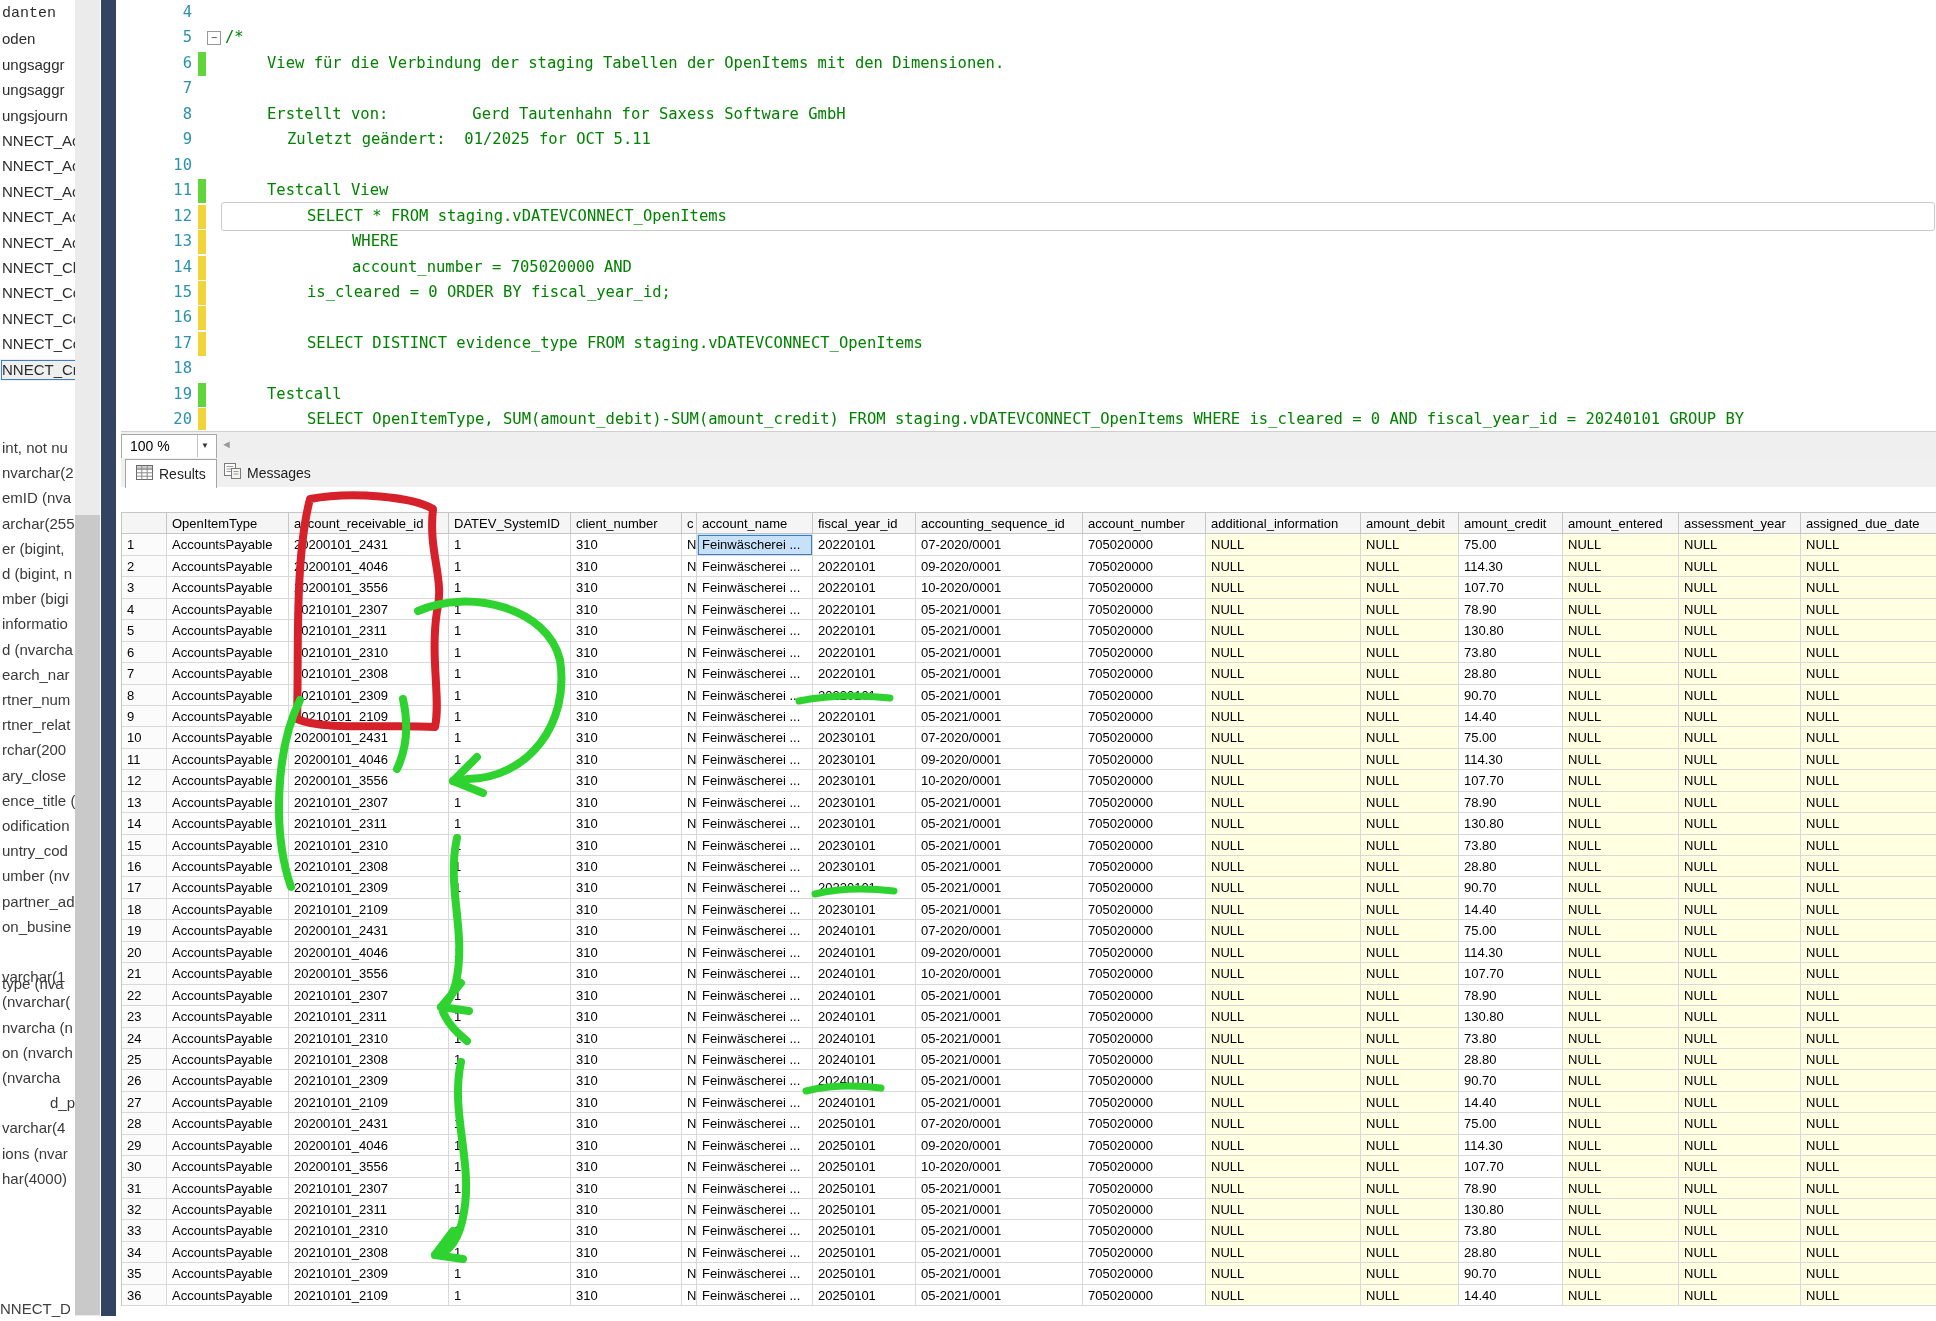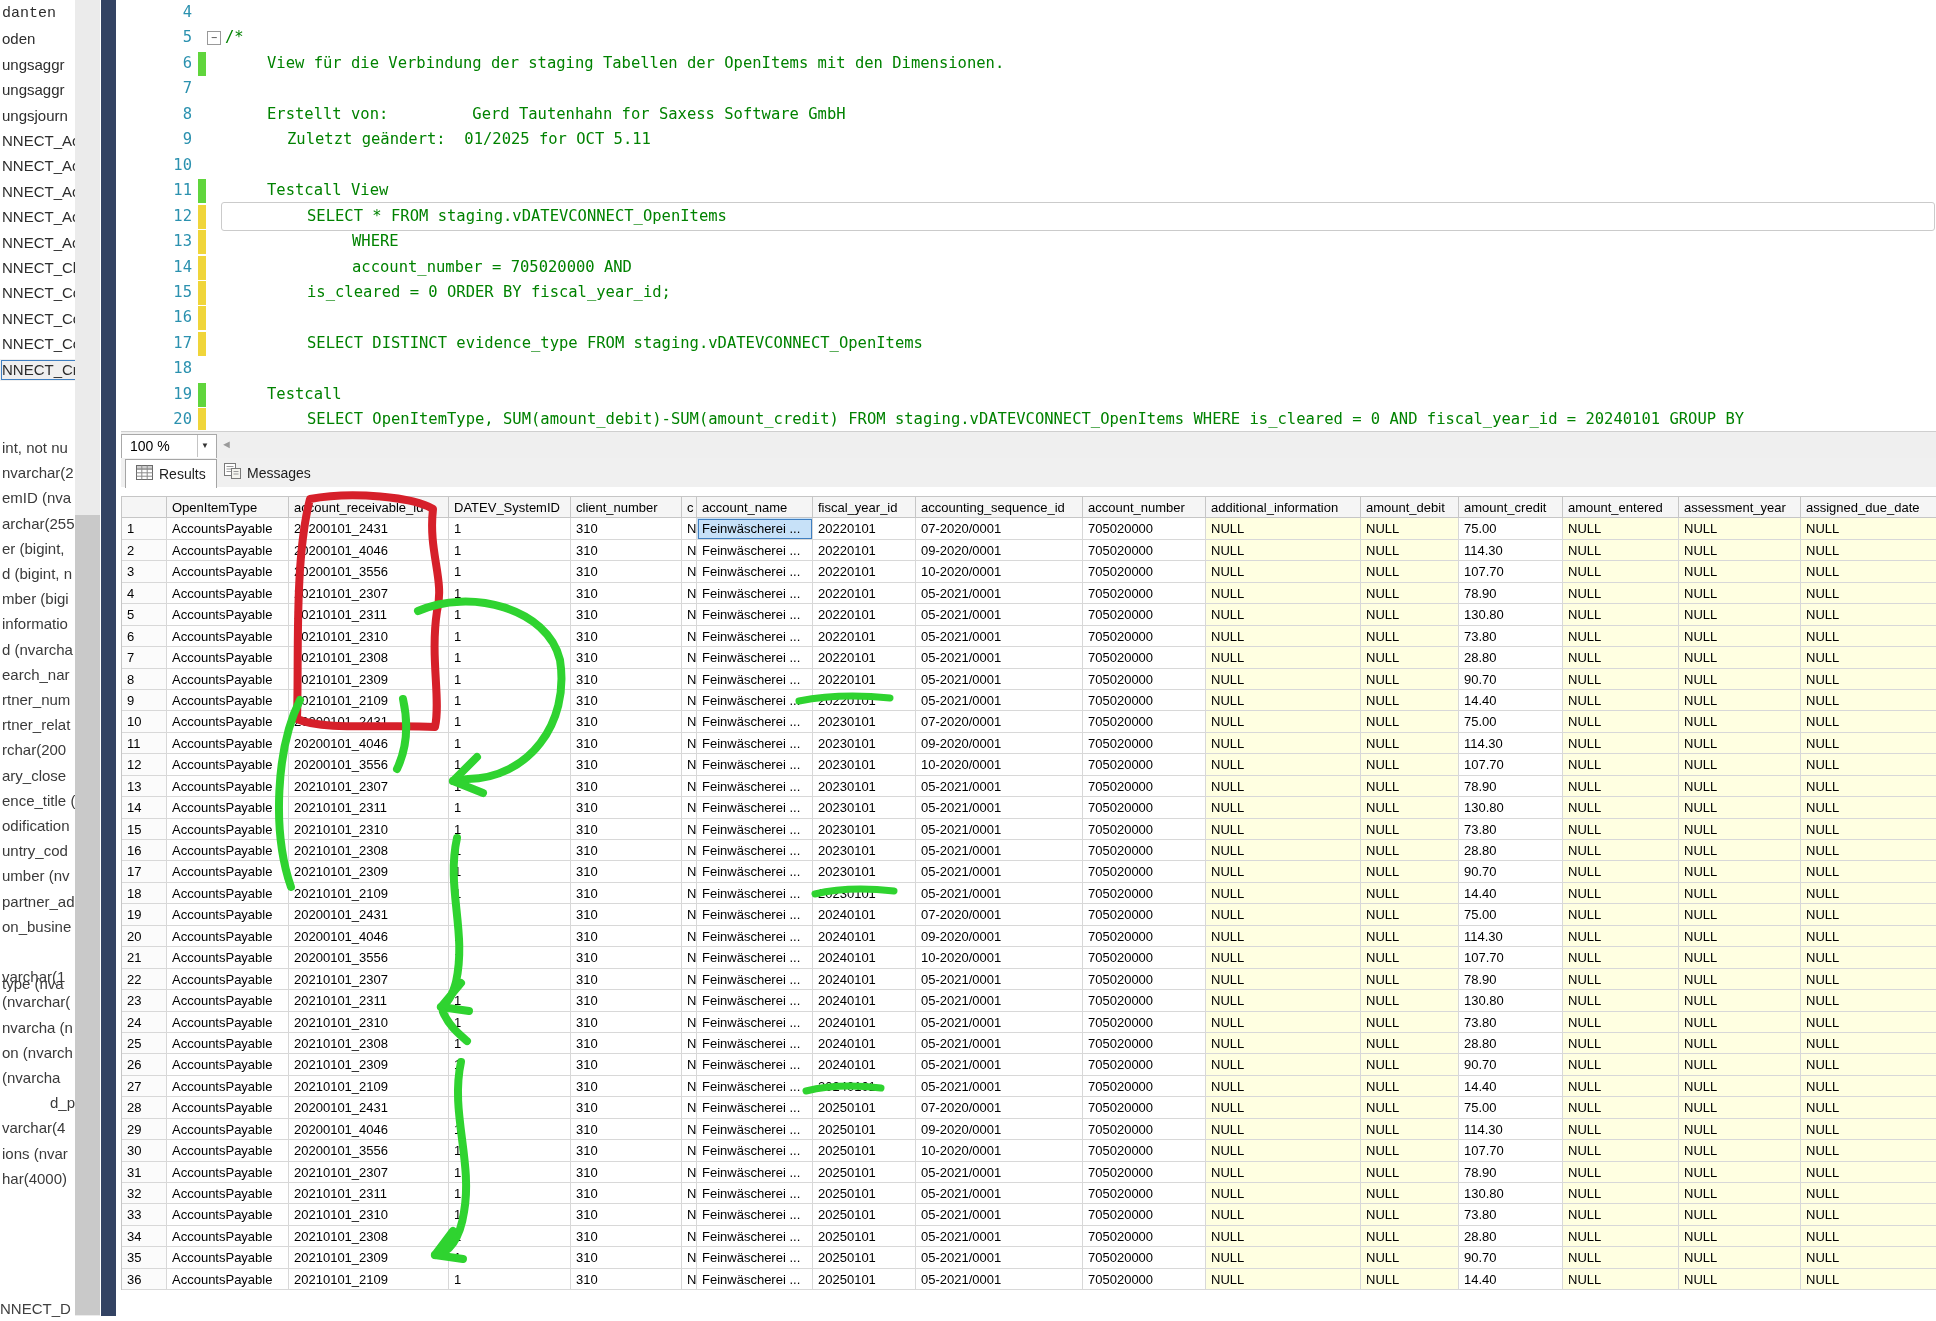--- a/index.html
+++ b/index.html
@@ -48,21 +48,21 @@
   #hleft-arrow{position:absolute;left:100px;top:6px;font-size:11px;color:#9a9a9a}
 
   
   #tabs-row{position:absolute;left:0;top:458px;width:1815px;height:29px;background:#f0f0f0}
   .tab{position:absolute;top:1px;height:27px;display:flex;align-items:center;gap:6px;
        padding:0 10px;font-size:14px;color:#1e1e1e}
   .tab.active{background:#fff;border:1px solid #a5a5a5;border-bottom:none;height:28px}
   .tab-icon{display:inline-block}
 
   
-  #grid{position:absolute;left:0;top:496px;display:grid;grid-auto-rows:21.45px;
+  #grid{position:absolute;left:0;top:512px;display:grid;grid-auto-rows:21.45px;
         border-top:1px solid #c6c6c6;border-left:1px solid #c6c6c6;
         font-size:13px;background:#fff}
   .gc{border-right:1px solid #d8d8d8;border-bottom:1px solid #d8d8d8;padding-left:5px;
       line-height:21px;white-space:nowrap;overflow:hidden}
   .gh{background:#f5f5f5;border-right:1px solid #c6c6c6;border-bottom:1px solid #c6c6c6}
   .rn{background:#fbfbfb}
   .yl{background:#ffffe1}
   .sel{background:#c7e1f8;outline:1px solid #3f7fc1;outline-offset:-2px}
 
   

